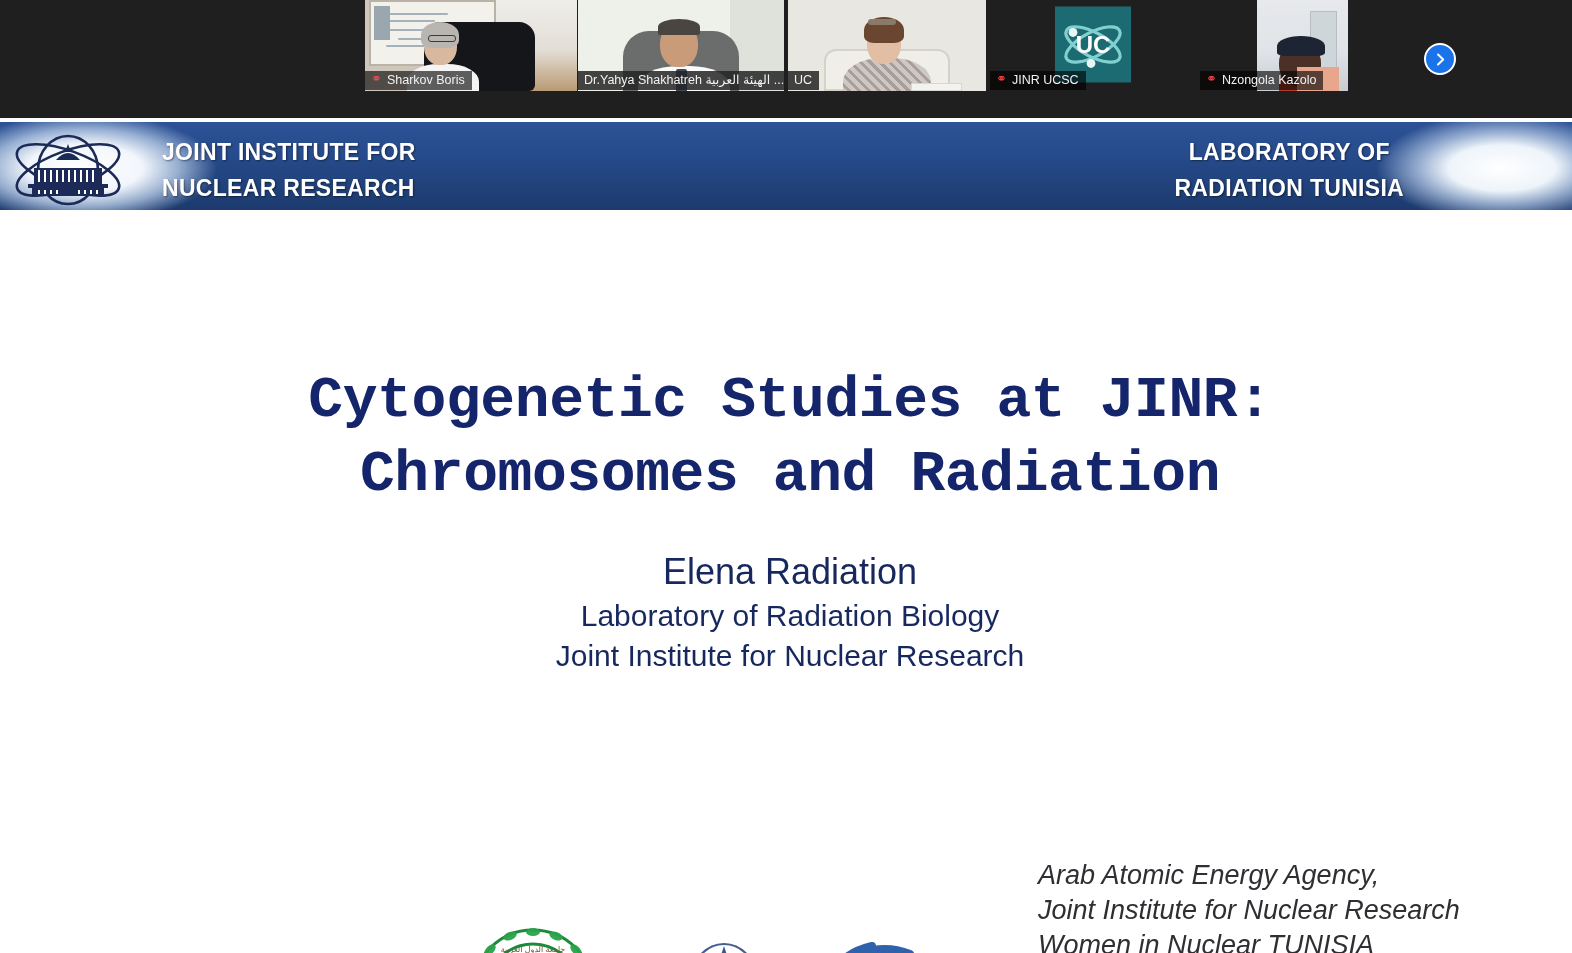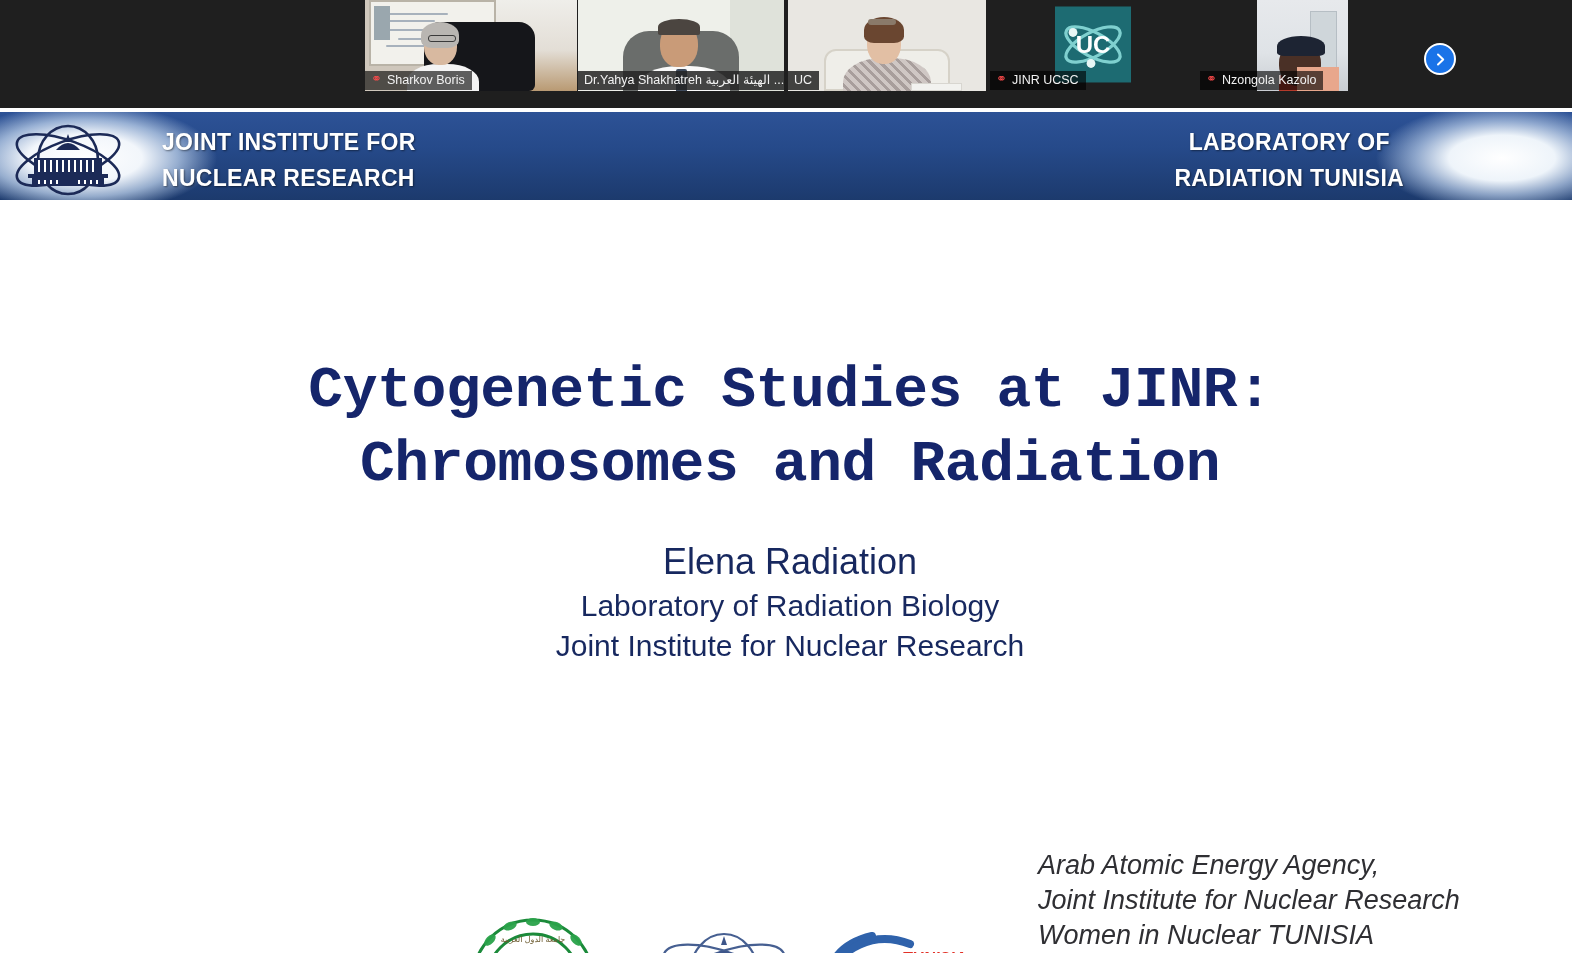--- a/index.html
+++ b/index.html
@@ -102,21 +102,21 @@
 
   .next-btn {
     position:absolute; left:1424px; top:43px; width:32px; height:32px;
     border-radius:50%; background:#1a73e8; border:2.5px solid #ffffff;
     display:flex; align-items:center; justify-content:center;
     cursor:pointer;
   }
   .next-btn svg { display:block; }
 
   
-  .slide { position:absolute; left:0; top:108px; width:1572px; height:668px; background:#fff; }
+  .slide { position:absolute; left:0; top:118px; width:1572px; height:668px; background:#fff; }
 
   .banner {
     position:absolute; left:0; top:2px; width:1572px; height:92px;
     background: linear-gradient(180deg,#2d5296 0%, #264a8a 40%, #1c3a6d 100%);
     border-top:2px solid #ffffff; border-bottom:2px solid #ffffff;
   }
   .banner-glowL {
     position:absolute; left:0; top:0; width:330px; height:100%;
     background: radial-gradient(ellipse 150px 62px at 85px 46px, #ffffff 0%, #f2f6fb 38%, rgba(190,210,235,.75) 62%, rgba(45,82,150,0) 88%);
   }

